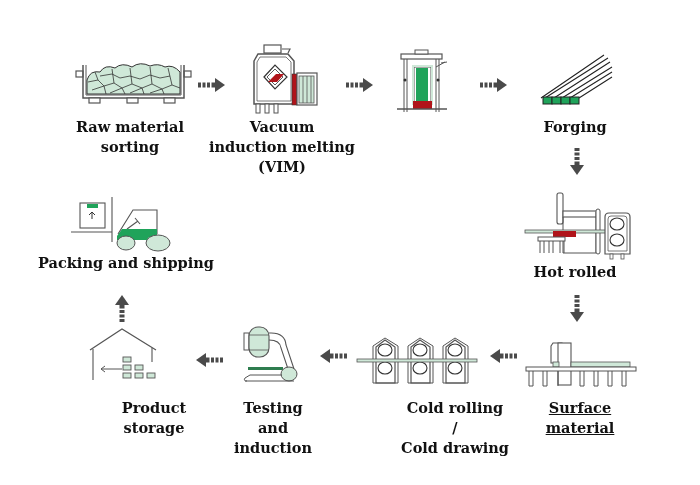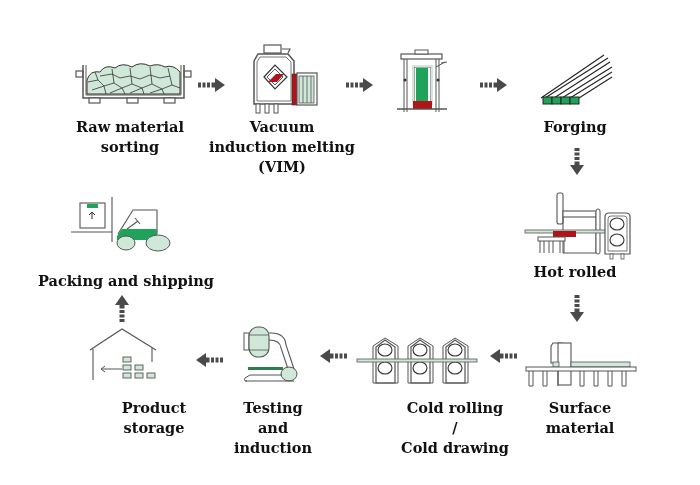--- a/index.html
+++ b/index.html
@@ -180,35 +180,35 @@
   <span>Vacuum</span>
   <span>induction melting</span>
   <span>(VIM)</span>
 </div>
 <div class="lbl" style="left:575px; top:117px;">
   <span>Forging</span>
 </div>
 <div class="lbl" style="left:575px; top:262px;">
   <span>Hot rolled</span>
 </div>
-<div class="lbl" style="left:580px; top:398px;">
+<div class="lbl" style="left:580px; top:398px;text-decoration:underline;">
   <span>Surface</span>
   <span>material</span>
 </div>
 <div class="lbl" style="left:433px; top:398px;margin-left:22px;">
   <span>Cold rolling</span>
   <span>/</span>
   <span>Cold drawing</span>
 </div>
 <div class="lbl" style="left:273px; top:398px;">
   <span>Testing</span>
   <span>and</span>
   <span>induction</span>
 </div>
 <div class="lbl" style="left:126px; top:398px;margin-left:28px;">
   <span>Product</span>
   <span>storage</span>
 </div>
-<div class="lbl" style="left:126px; top:271px;text-align:center;">
+<div class="lbl" style="left:126px; top:253px;text-align:center;">
   <span>Packing and shipping</span>
 </div>
 
 </div>
 
 </body></html>

